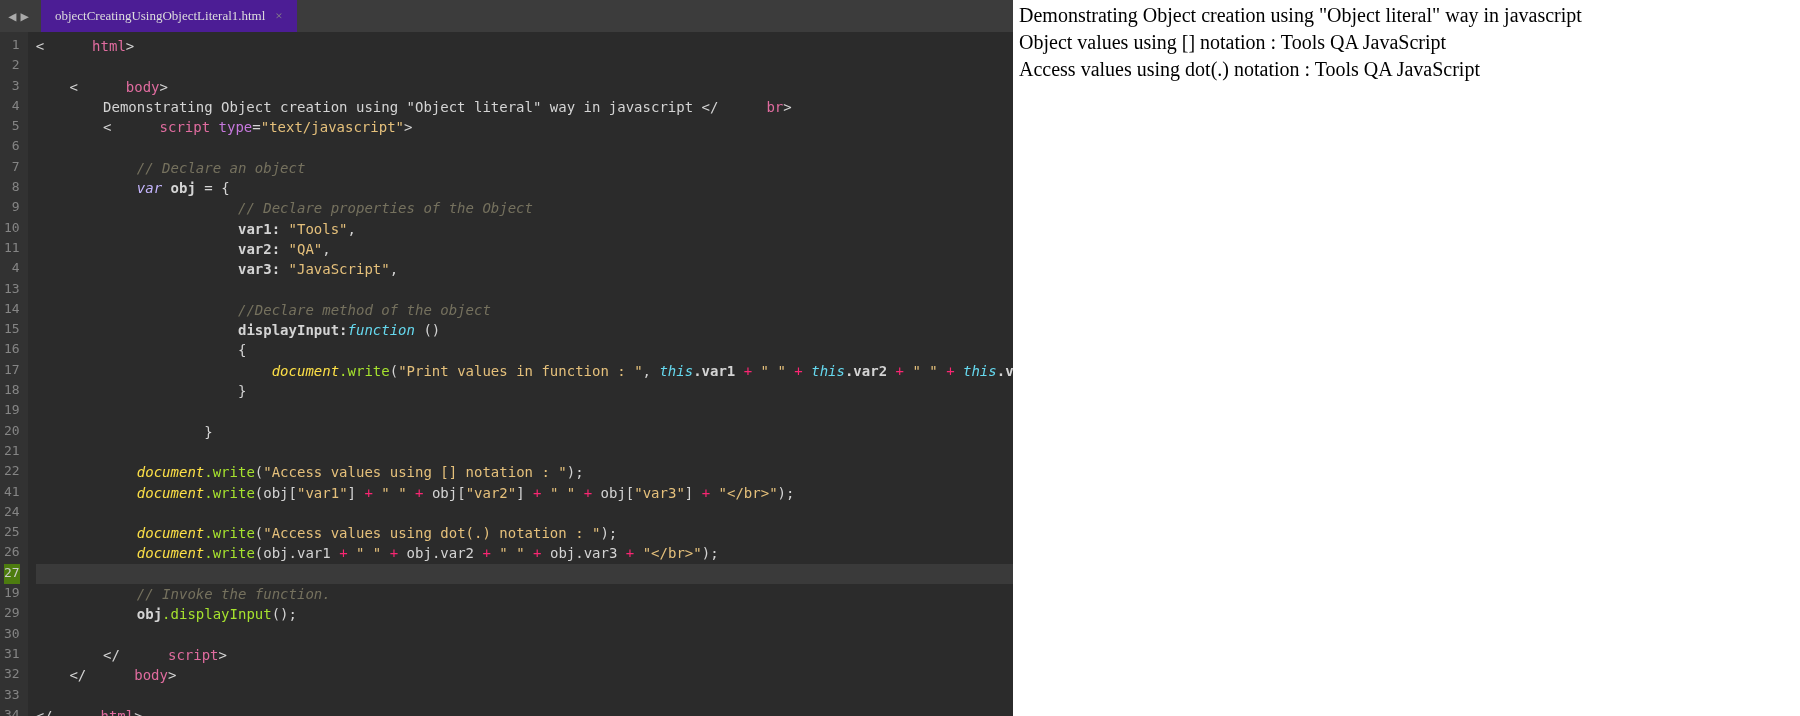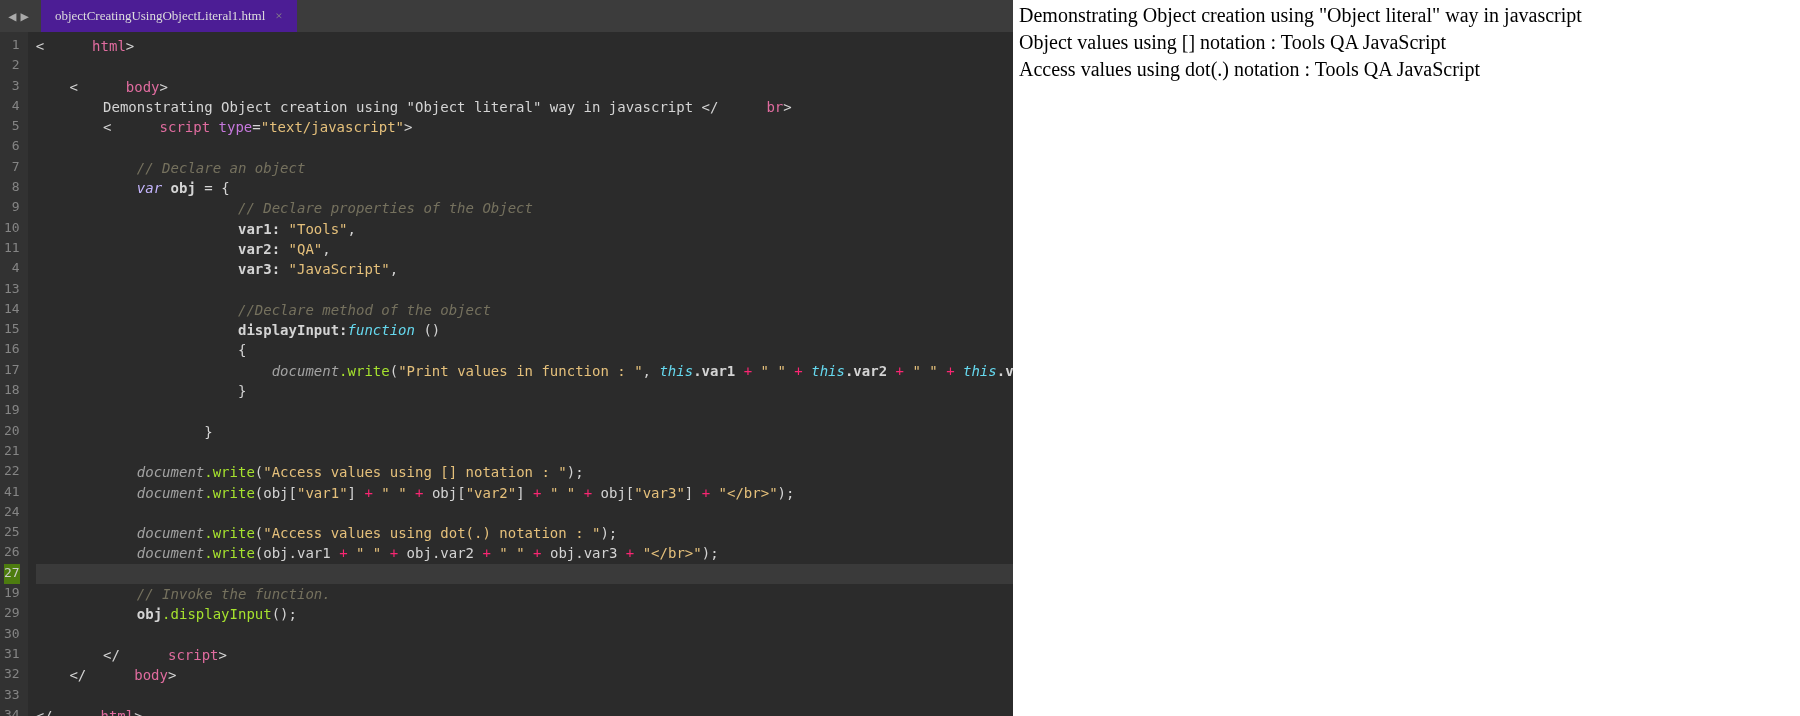--- a/index.html
+++ b/index.html
@@ -73,21 +73,21 @@
   .code .row { height: 20.3px; }
   .code .hl { background: #3a3a3a; }
 
   
   .tag    { color: #e06c9f; margin-left: 48px; }  
   .attr   { color: #c678dd; }  
   .str    { color: #e5c07b; }  
   .kw     { color: #c4b5fd; font-style: italic; }  
   .kw2    { color: #66d9ef; font-style: italic; }  
   .id     { color: #d4d4d4; font-weight: bold; }
-  .obj    { color: #a3a3a3; font-style: italic; }  
+  .obj    { color: #fde047; font-style: italic; }  
   .this   { color: #66d9ef; font-style: italic; }
   .mth    { color: #a6e22e; }  
   .cmt    { color: #75715e; font-style: italic; }
   .op     { color: #f92672; }
   .punc   { color: #d4d4d4; }
 
   
   .output-pane {
     flex: 1;
     background: #ffffff;

